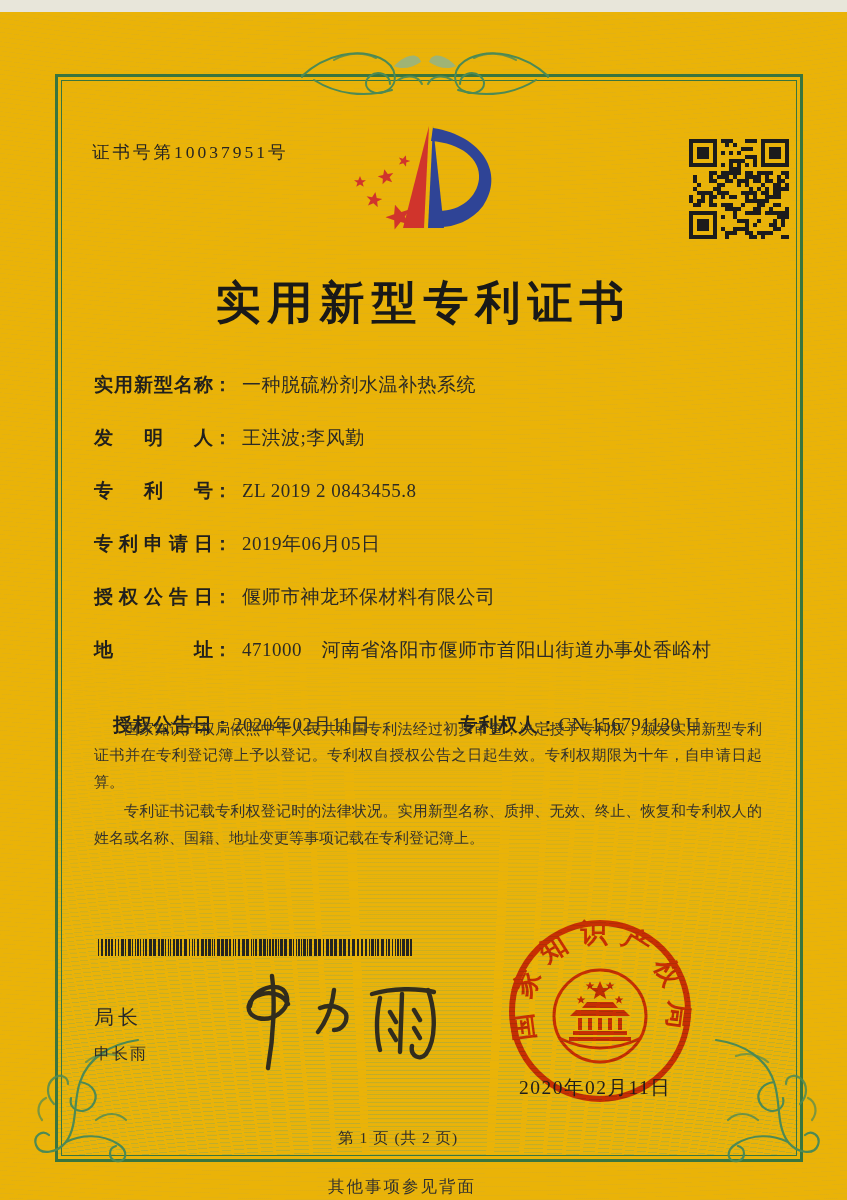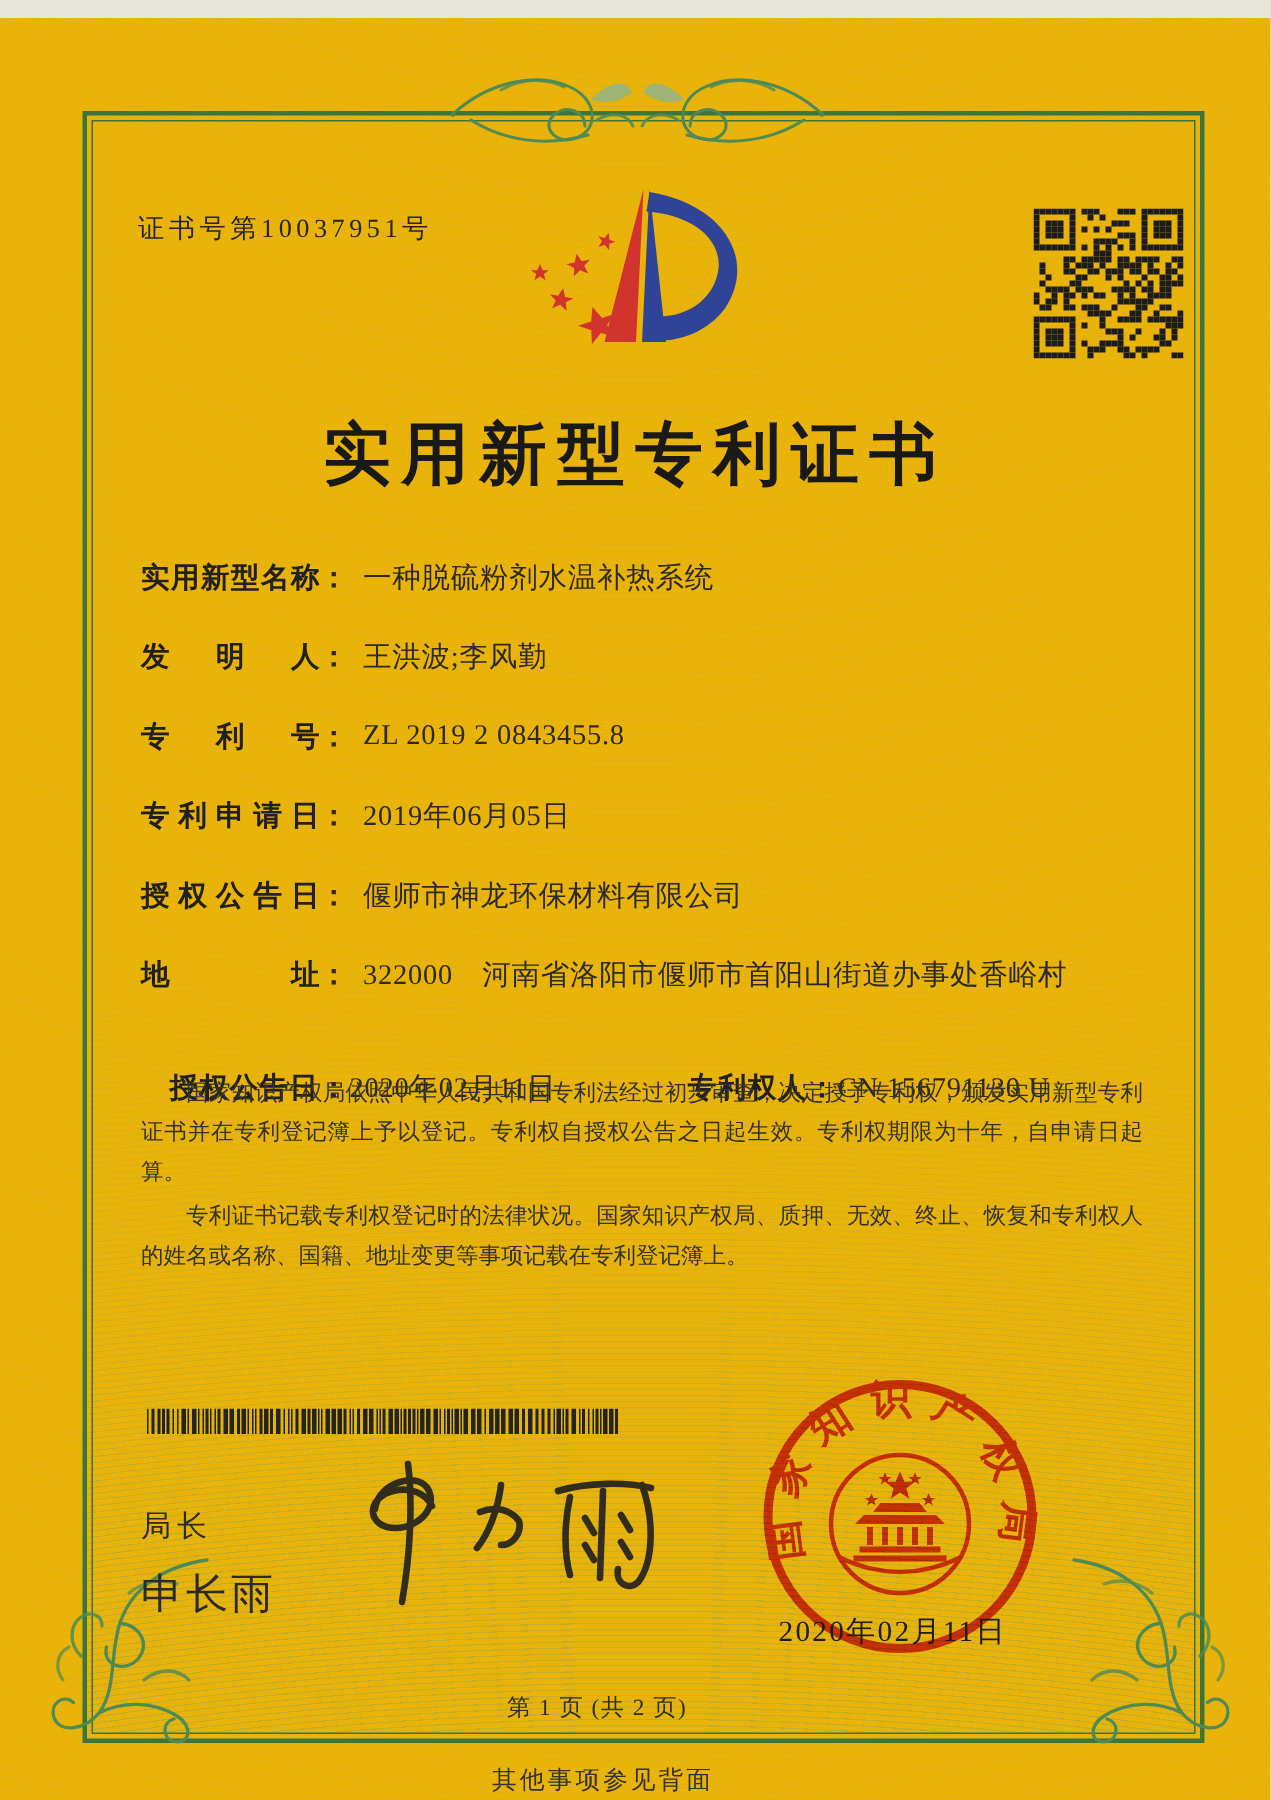--- a/index.html
+++ b/index.html
@@ -58,21 +58,21 @@
 
   .paragraphs { position:absolute; left:94px; top:704px; width:668px; }
   .paragraphs p {
     margin:0 0 3px 0; font-size:15px; line-height:1.76;
     text-align:justify; text-indent:2em; color:#33322d;
   }
 
   .barcode { position:absolute; left:98px; top:927px; width:320px; height:17px; }
 
   .director-label { position:absolute; left:94px; top:992px;  font-size:20px; letter-spacing:4px; font-family:"Liberation Sans","DejaVu Sans",sans-serif; color:#2a2a28;text-align:right;}
-  .director-name  { position:absolute; left:94px; top:1032px; font-size:28px; letter-spacing:2px; font-family:Liberation Sans, sans-serif; color:#2a2a28;}
+  .director-name  { position:absolute; left:94px; top:1032px; font-size:16px; letter-spacing:2px; font-family:Liberation Sans, sans-serif; color:#2a2a28;}
   .signature { position:absolute; left:222px; top:952px; width:230px; height:115px; }
 
   .seal { position:absolute; left:504px; top:903px; width:192px; height:192px; mix-blend-mode:multiply; opacity:0.95; }
   .seal-date { position:absolute; left:519px; top:1062px; font-size:19.5px; letter-spacing:1.5px; color:#1e1d1b; }
 
   .page-indicator { position:absolute; left:338px; top:1116px; font-size:15.5px; letter-spacing:1px; color:#2e2d2a; }
   .back-note { position:absolute; left:328px; top:1164px; font-size:16.5px; letter-spacing:2px; color:#33322d; }
 </style>
 </head>
 <body>
@@ -447,34 +447,34 @@
     <div class="field-row">
       <span class="flabel">专利号</span><span class="fcolon">：</span><span class="fvalue">ZL 2019 2 0843455.8</span>
     </div>
     <div class="field-row">
       <span class="flabel">专利申请日</span><span class="fcolon">：</span><span class="fvalue">2019年06月05日</span>
     </div>
     <div class="field-row">
       <span class="flabel">授权公告日</span><span class="fcolon">：</span><span class="fvalue">偃师市神龙环保材料有限公司</span>
     </div>
     <div class="field-row">
-      <span class="flabel">地址</span><span class="fcolon">：</span><span class="fvalue">322000　河南省洛阳市偃师市首阳山街道办事处香峪村</span>
+      <span class="flabel">地址</span><span class="fcolon">：</span><span class="fvalue">471000　河南省洛阳市偃师市首阳山街道办事处香峪村</span>
     </div>
   </div>
 
   <div class="grant-row">
     <span class="glabel">授权公告日</span><span class="glabel">：</span><span class="fvalue">2020年02月11日</span>
     <span class="grant-part2">
       <span class="glabel">专利权人</span><span class="glabel">：</span><span class="fvalue">CN 156791130 U</span>
     </span>
   </div>
 
   <div class="paragraphs">
     <p>国家知识产权局依照中华人民共和国专利法经过初步审查，决定授予专利权，颁发实用新型专利证书并在专利登记簿上予以登记。专利权自授权公告之日起生效。专利权期限为十年，自申请日起算。</p>
-    <p>专利证书记载专利权登记时的法律状况。国家知识产权局、质押、无效、终止、恢复和专利权人的姓名或名称、国籍、地址变更等事项记载在专利登记簿上。</p>
+    <p>专利证书记载专利权登记时的法律状况。实用新型名称、质押、无效、终止、恢复和专利权人的姓名或名称、国籍、地址变更等事项记载在专利登记簿上。</p>
   </div>
 
   <svg class="barcode" id="barcode-svg" viewBox="0 0 320 17" preserveAspectRatio="none">
       <rect x="0" y="0" width="1" height="17" fill="#24241f"></rect>
       <rect x="3" y="0" width="2" height="17" fill="#24241f"></rect>
       <rect x="7" y="0" width="2" height="17" fill="#24241f"></rect>
       <rect x="10" y="0" width="2" height="17" fill="#24241f"></rect>
       <rect x="13" y="0" width="2" height="17" fill="#24241f"></rect>
       <rect x="17" y="0" width="1" height="17" fill="#24241f"></rect>
       <rect x="20" y="0" width="1" height="17" fill="#24241f"></rect>

